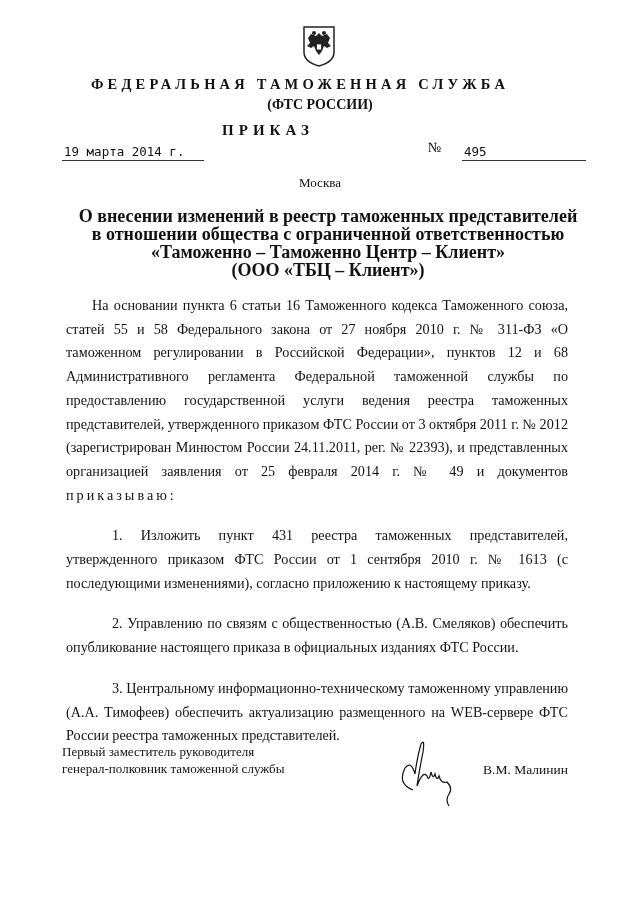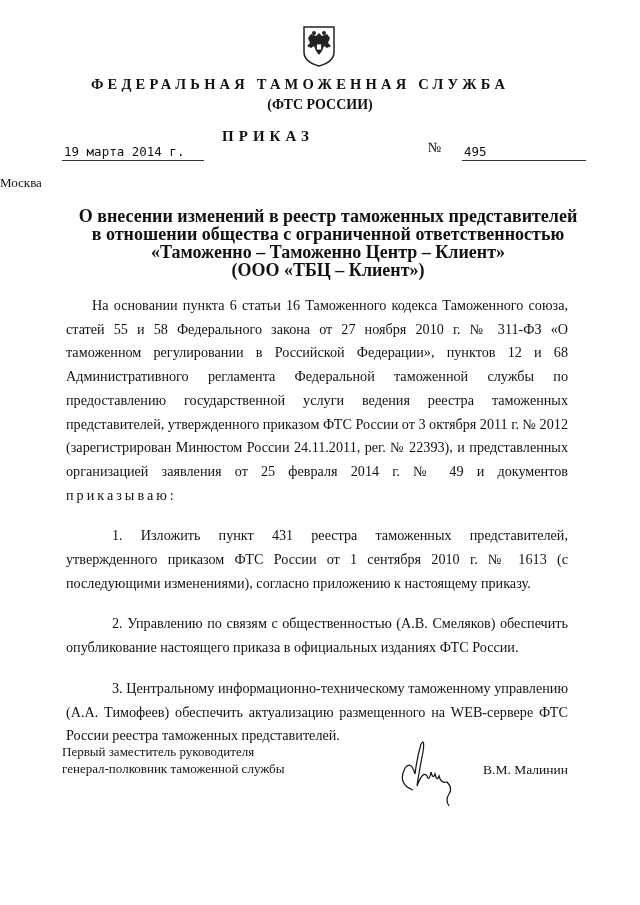--- a/index.html
+++ b/index.html
@@ -3,28 +3,28 @@
 <meta charset="utf-8">
 <style>
   html, body { margin: 0; padding: 0; background: #ffffff; }
   body { width: 640px; height: 905px; position: relative; overflow: hidden;
          font-family: "Liberation Serif", "DejaVu Serif", serif; color: #111; }
   .abs { position: absolute; }
   .emblem { left: 301px; top: 24px; width: 36px; height: 44px; }
   .agency { left: 0; width: 600px; top: 76px; text-align: center; font-weight: bold;
             font-size: 14.5px; letter-spacing: 4.2px; }
   .agency-short { left: 0; width: 640px; top: 97px; text-align: center; font-weight: bold; font-size: 14px; }
-  .order-title { left: 0; width: 536px; top: 128px; text-align: center; font-weight: bold;
+  .order-title { left: 0; width: 536px; top: 122px; text-align: center; font-weight: bold;
                  font-size: 15px; letter-spacing: 5px; }
   .date { left: 62px; top: 144px; font-family: "DejaVu Sans Mono", "Liberation Mono", monospace;
           font-size: 12.5px; border-bottom: 1px solid #333; width: 140px; padding-left: 2px; height: 16px; line-height: 16px; }
   .num-sign { left: 428px; top: 140px; font-size: 14px; }
   .num-val { left: 448px; top: 144px; font-family: "DejaVu Sans Mono", "Liberation Mono", monospace;
              font-size: 12.5px; border-bottom: 1px solid #333; width: 122px; height: 16px; line-height: 16px; padding-left: 2px; margin-left: 14px; }
-  .city { left: 0; width: 640px; top: 175px; text-align: left; font-size: 13px; }
+  .city { left: 0; width: 640px; top: 175px; text-align: center; font-size: 13px; }
   .subject { left: 0; width: 640px; top: 207px; text-align: center; font-weight: bold; font-size: 18px; line-height: 18px; padding-left: 8px; }
   .body { left: 62px; width: 510px; top: 290px; font-size: 14.2px; line-height: 23.7px; text-align: justify; }
   .body p { margin: 4px; }
   .indent { text-indent: 26px; }
   .item { text-indent: 46px; }
   .gap { height: 9px; }
   .spaced { letter-spacing: 3px; }
   .sig-left { left: 62px; top: 743px; font-size: 13px; line-height: 17px; }
   .signature { left: 395px; top: 738px; width: 70px; height: 70px; }
   .sig-name { left: 483px; top: 762px; font-size: 13.5px; }

